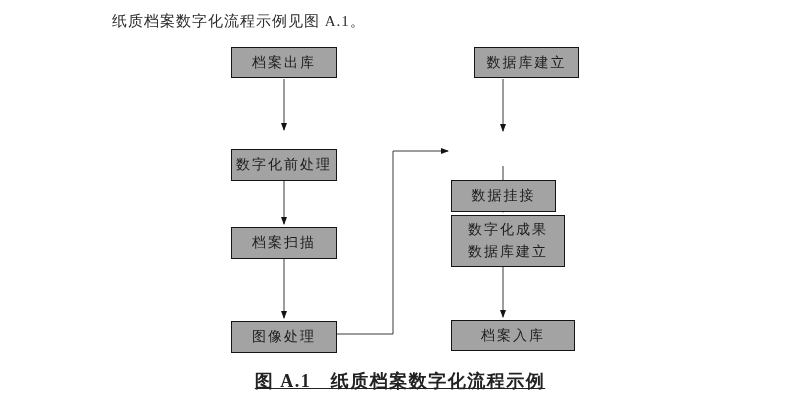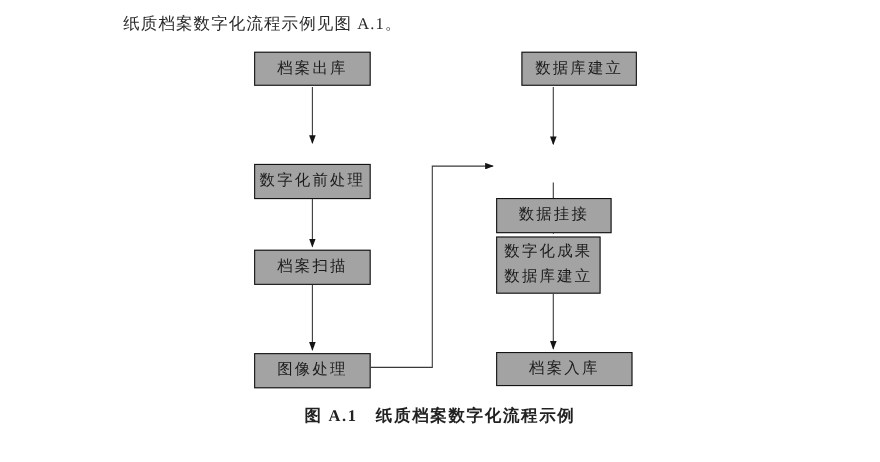--- a/index.html
+++ b/index.html
@@ -55,32 +55,33 @@
     white-space: nowrap;
   }
   
   .n-l1 { left: 231px; top: 47px;  width: 106px; height: 31px; }
   .n-l2 { left: 231px; top: 133px; width: 106px; height: 32px; margin-top: 16px; }
   .n-l3 { left: 231px; top: 227px; width: 106px; height: 32px; }
   .n-l4 { left: 231px; top: 321px; width: 106px; height: 32px; }
   
   .n-r1 { left: 474px; top: 47px;  width: 105px; height: 31px; }
   .n-r2 { left: 451px; top: 134px; width: 105px; height: 32px; margin-top: 46px; }
-  .n-r3 { left: 451px; top: 215px; width: 95px; height: 52px; }
+  .n-r3 { left: 451px; top: 215px; width: 114px; height: 52px; }
   .n-r4 { left: 451px; top: 320px; width: 124px; height: 31px; }
   .caption {
     position: absolute;
     left: 0;
     top: 369px;
     width: 800px;
     text-align: center;
-    font-size: 15px;
+    font-size: 18px;
     font-weight: bold;
     letter-spacing: 1.5px;
     color: #222222;
+    text-decoration: underline;
   }
 </style>
 </head>
 <body>
 
 <div class="page">
 
   <div class="intro">纸质档案数字化流程示例见图 A.1。</div>
 
   <div class="diagram">

